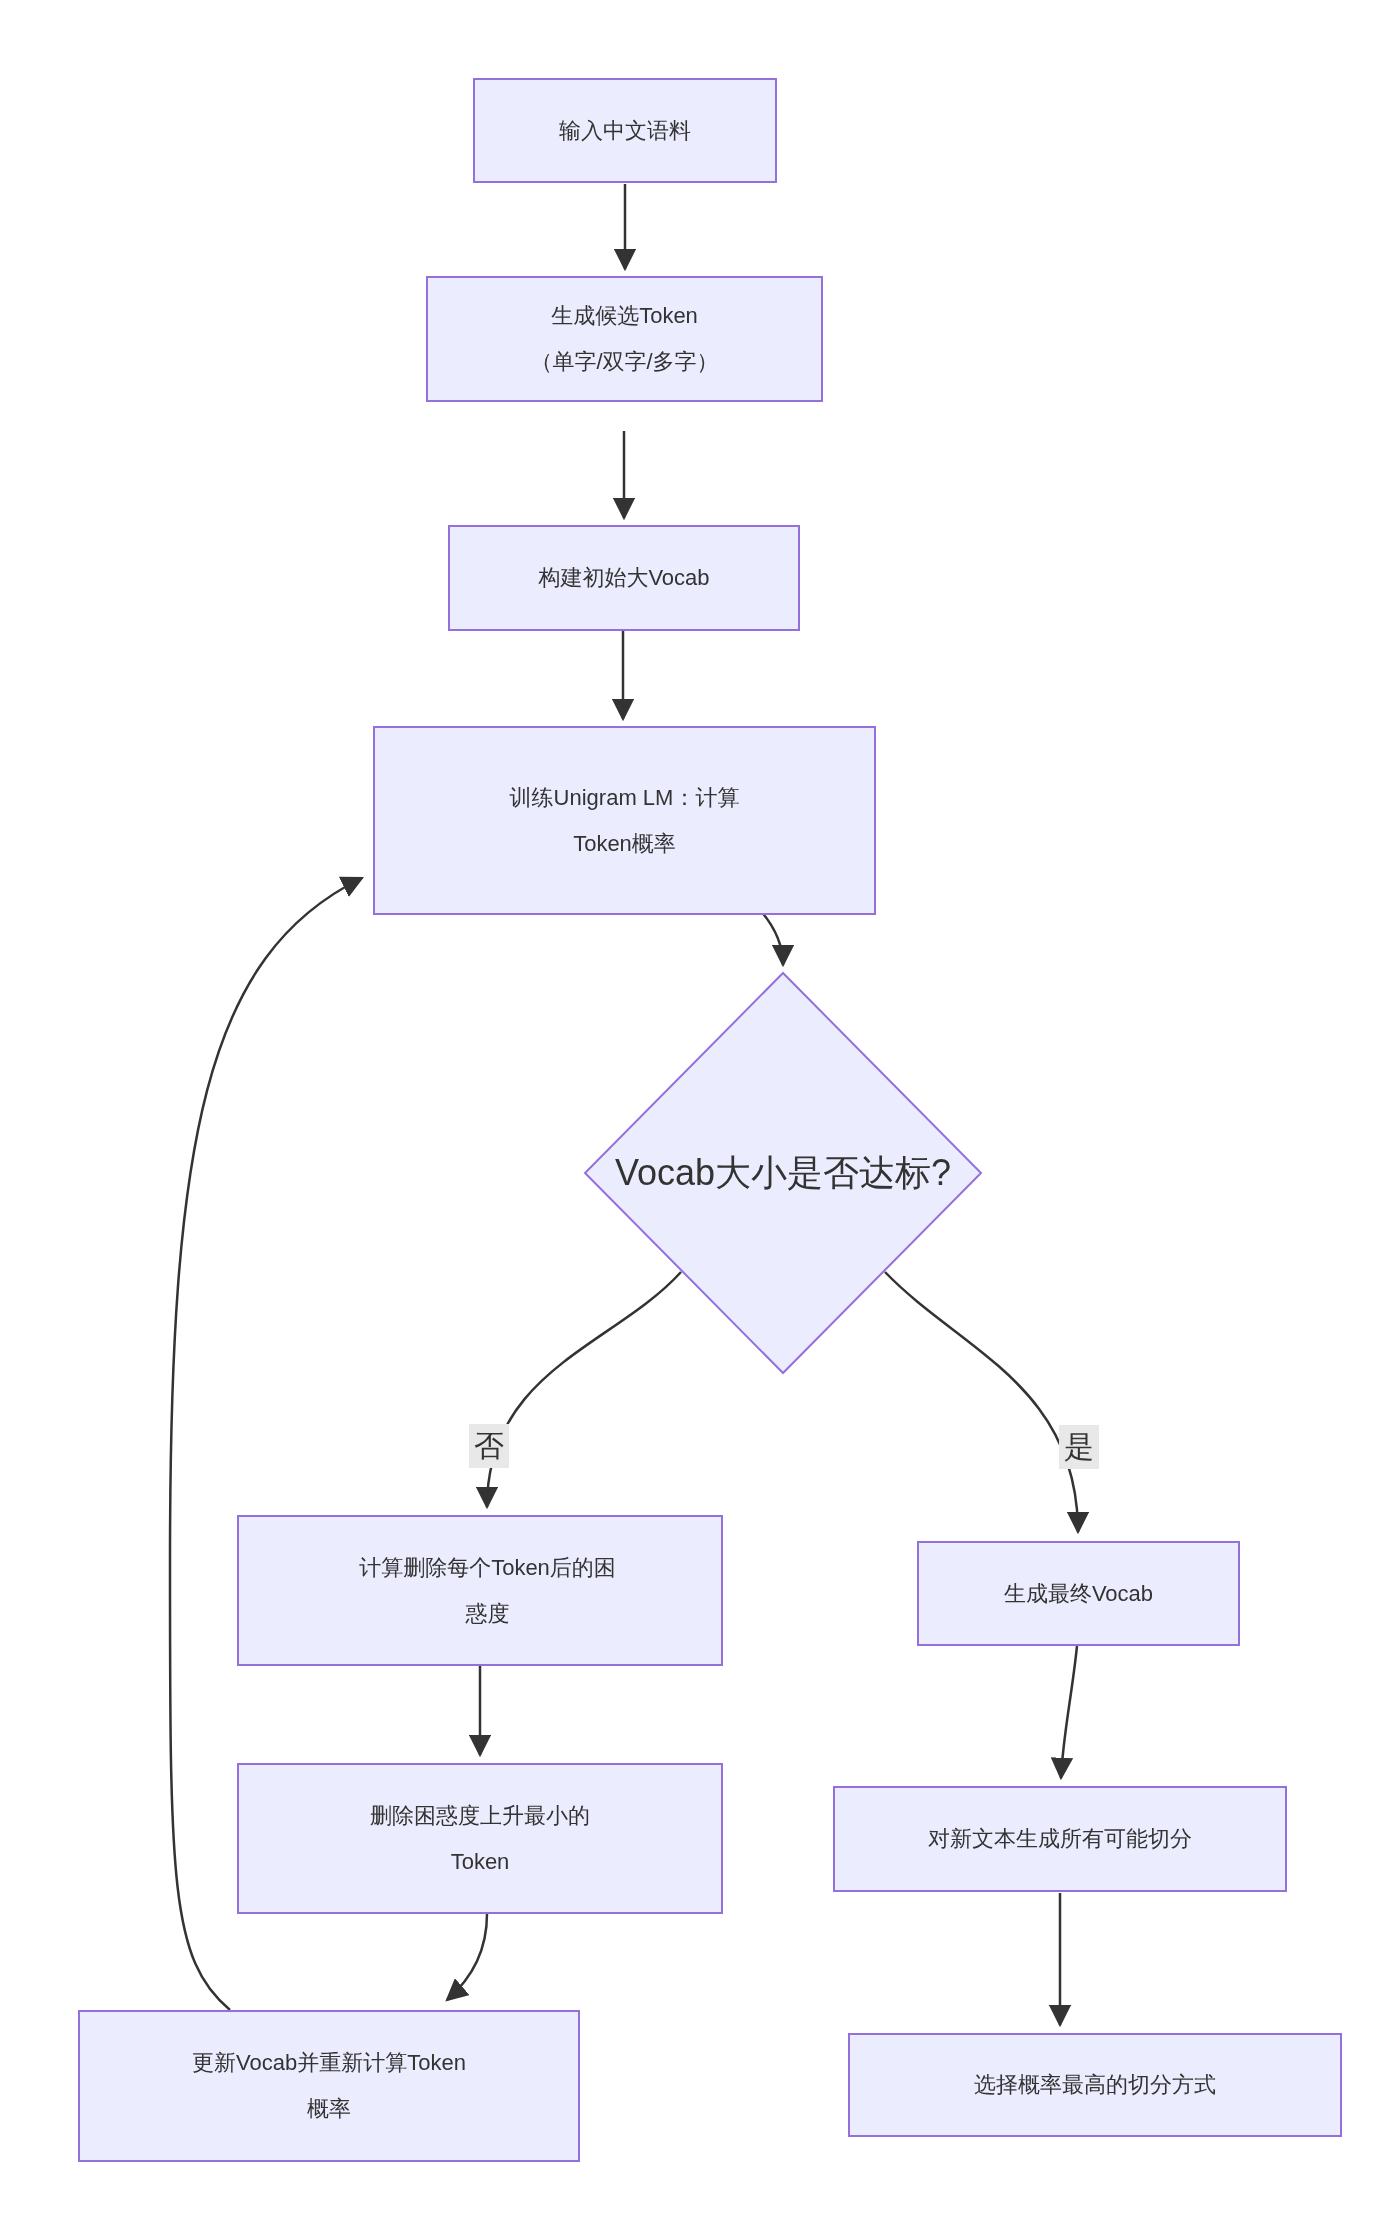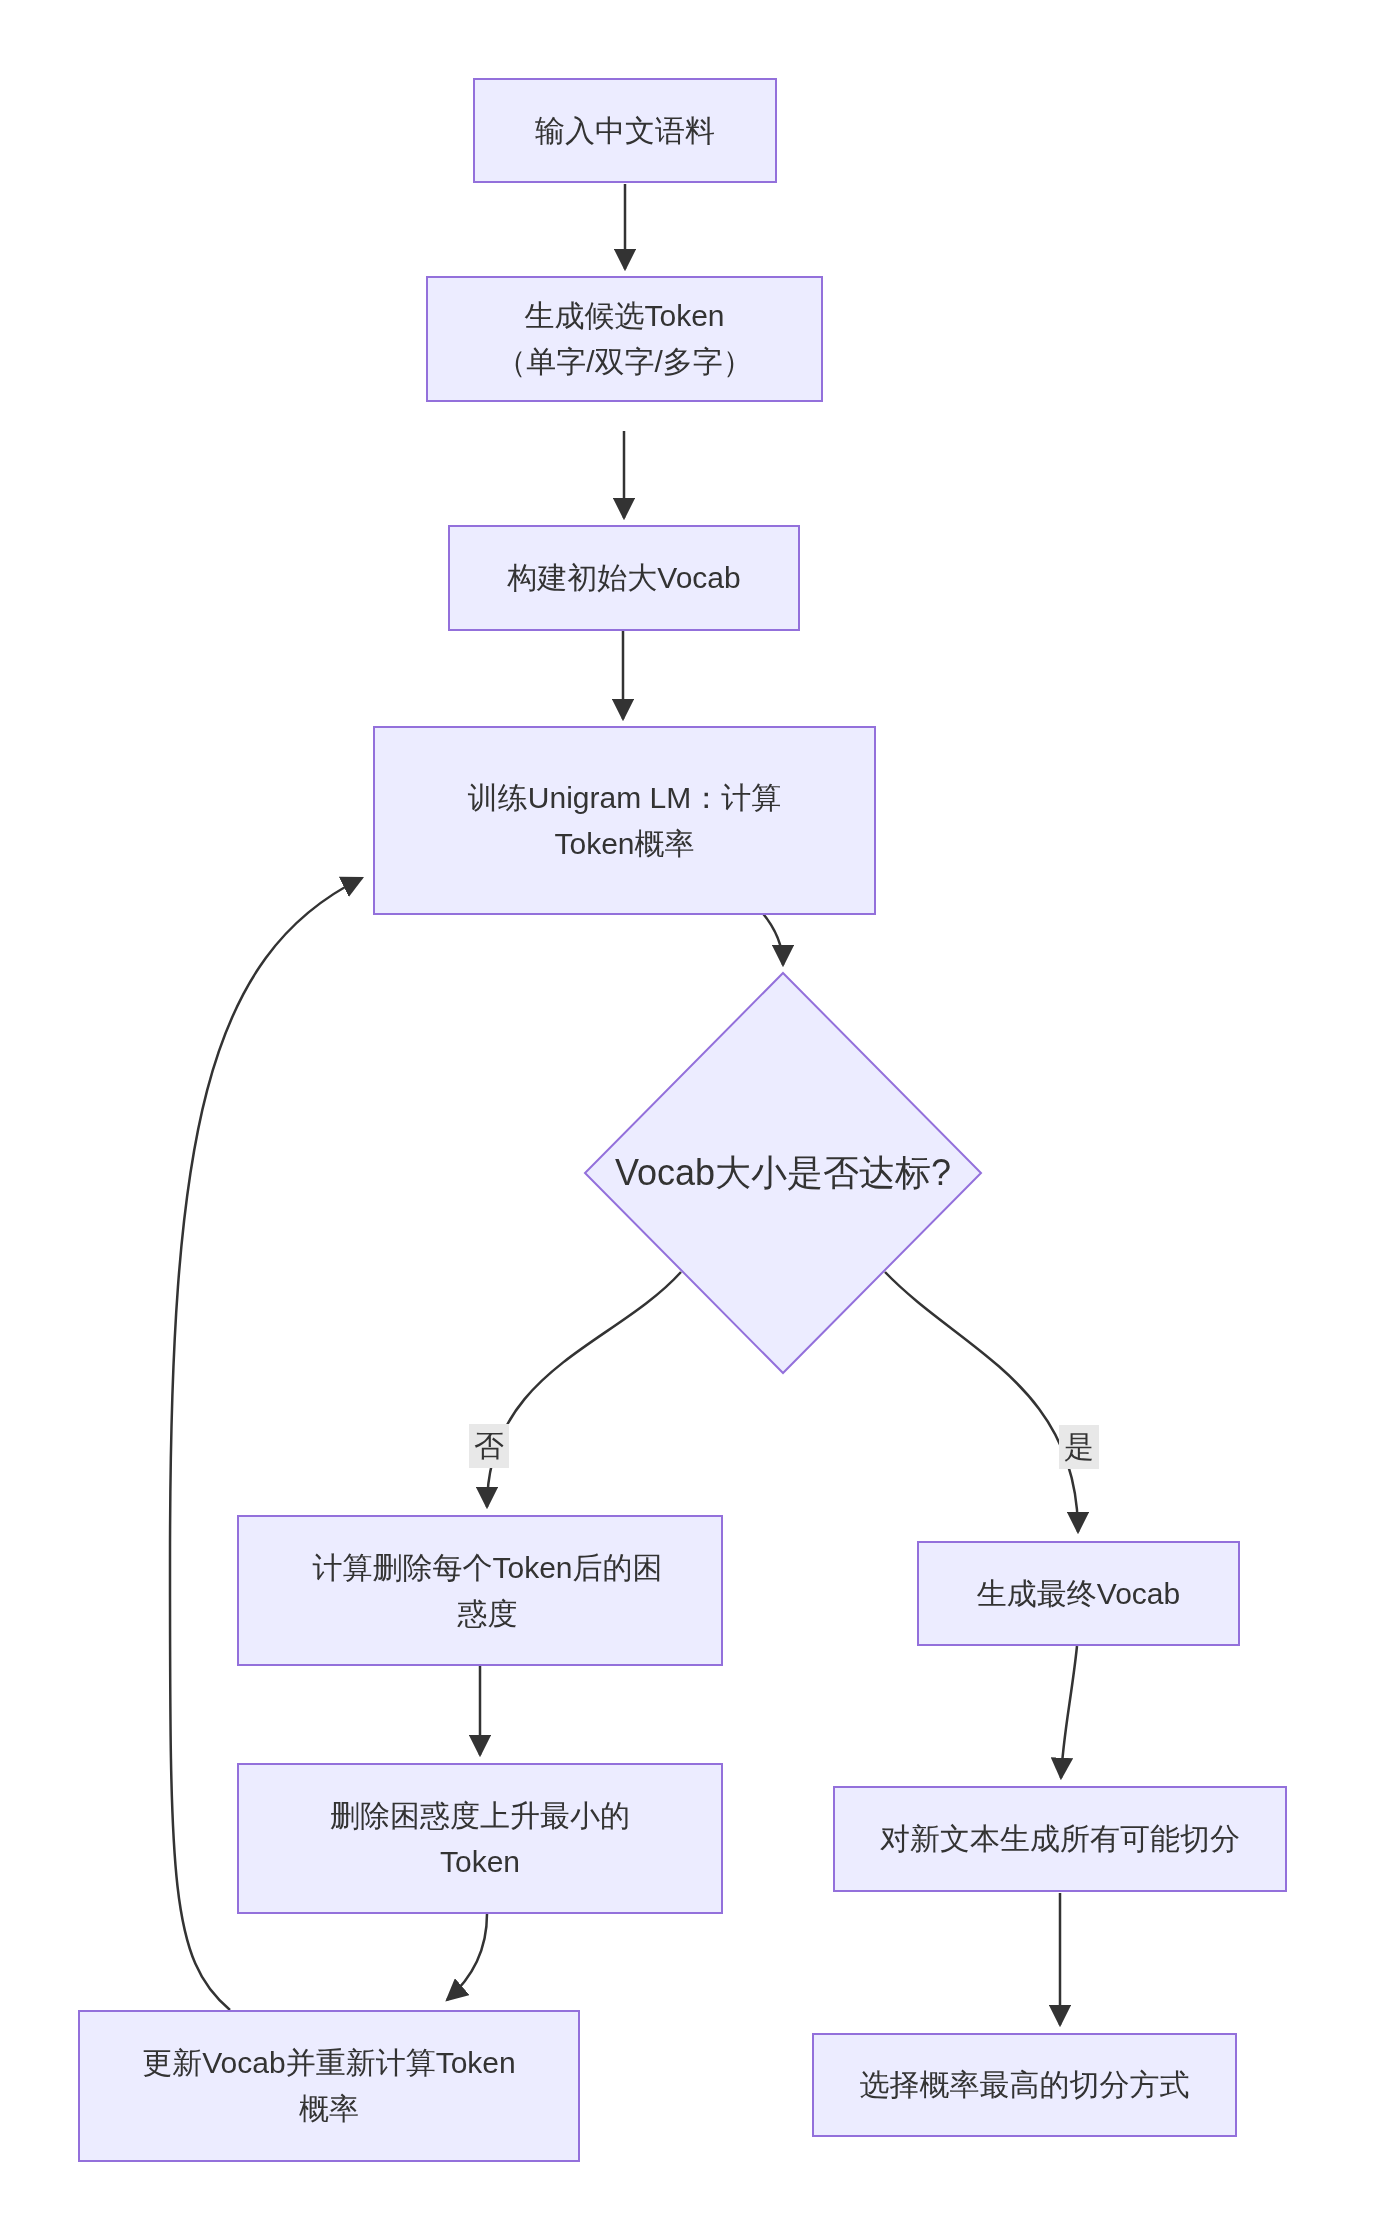--- a/index.html
+++ b/index.html
@@ -39,21 +39,21 @@
   }
   .node {
     position: absolute;
     background: var(--node-fill);
     border: 2px solid var(--node-border);
     display: flex;
     flex-direction: column;
     align-items: center;
     justify-content: center;
     text-align: center;
-    font-size: 30px;
+    font-size: 22px;
     line-height: 46px;
     color: var(--text);
   }
   .node .line { white-space: nowrap; }
   .diamond-label {
     position: absolute;
     display: flex;
     align-items: center;
     justify-content: center;
     text-align: center;
@@ -139,17 +139,17 @@
 
   <div class="node" style="left:78px; top:2010px; width:502px; height:152px;">
     <div class="line">更新Vocab并重新计算Token</div>
     <div class="line">概率</div>
   </div>
 
   <div class="node" style="left:833px; top:1786px; width:454px; height:106px;">
     <div class="line">对新文本生成所有可能切分</div>
   </div>
 
-  <div class="node" style="left:812px; top:2033px; width:425px; height:104px;">
+  <div class="node" style="left:848px; top:2033px; width:494px; height:104px;">
     <div class="line">选择概率最高的切分方式</div>
   </div>
 
 </div>
 
 </body></html>

